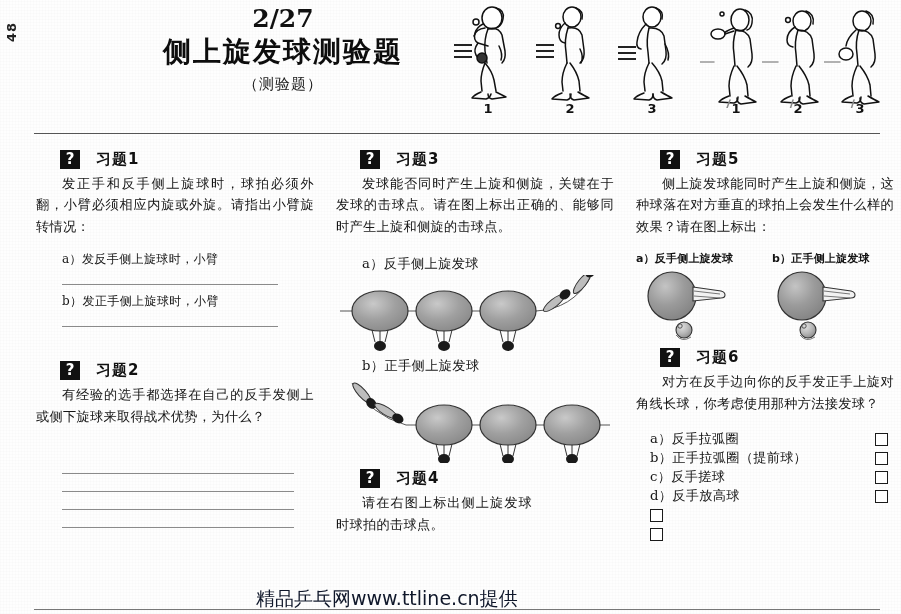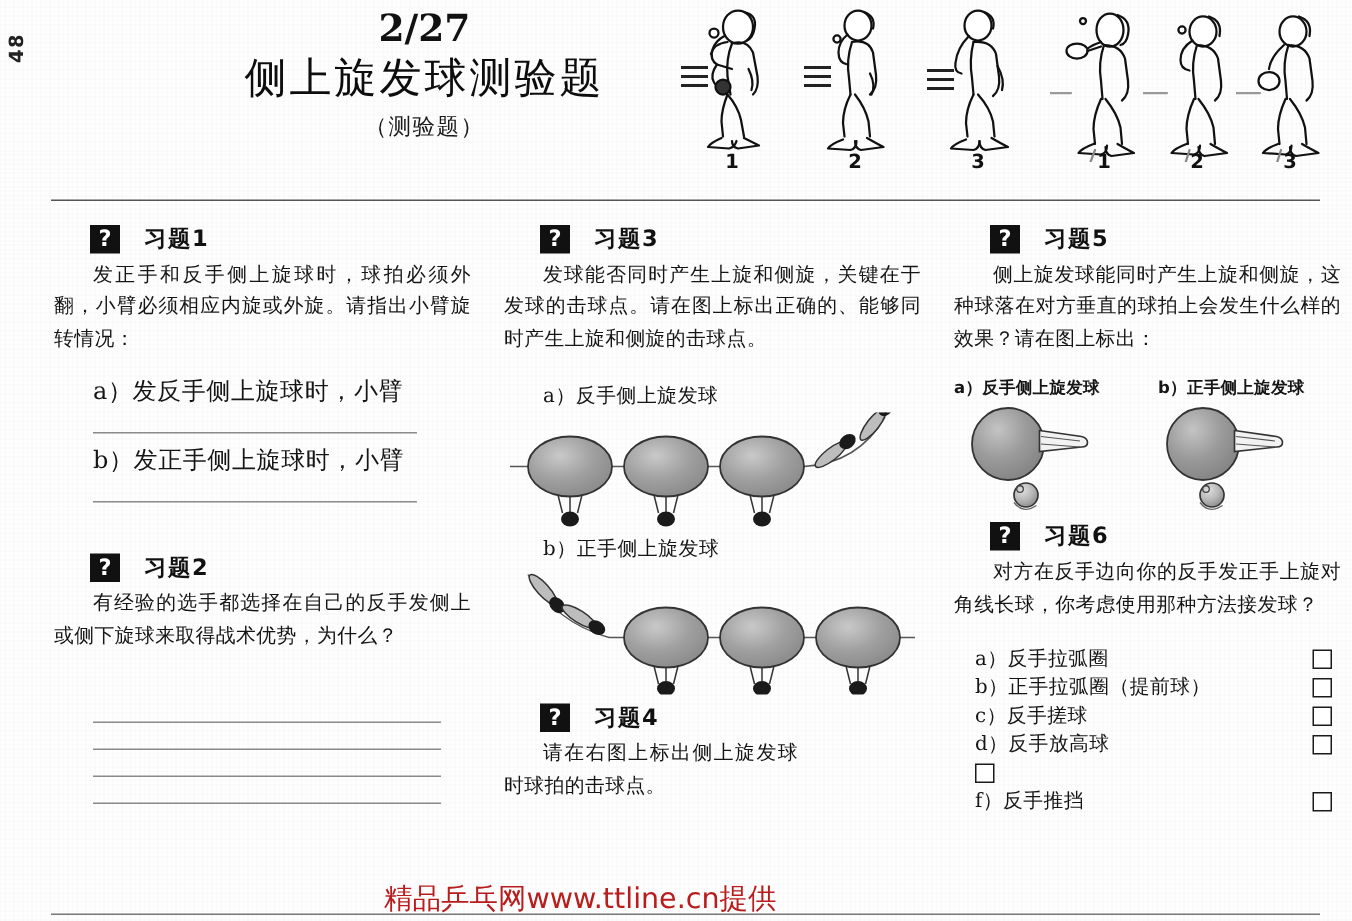--- a/index.html
+++ b/index.html
@@ -63,21 +63,21 @@
     font-family: "DejaVu Serif", serif;
     font-size: 25px;
     font-weight: 700;
     color: #111;
     letter-spacing: 0px;
     line-height: 1.05;
   }
   .title-main {
     font-family: "DejaVu Serif", serif;
     font-size: 28px;
-    font-weight: 400;
+    font-weight: 700;
     color: #0d0d0d;
     letter-spacing: 2px;
     line-height: 1.25;
     margin-top: 2px;
   }
   .title-sub {
     font-family: "DejaVu Serif", serif;
     font-size: 15px;
     color: #1a1a1a;
     letter-spacing: 1px;
@@ -188,21 +188,21 @@
     font-family: "DejaVu Serif", serif;
     font-size: 13.2px;
     line-height: 1.62;
     color: #151515;
     text-indent: 26px;
     text-align: justify;
     letter-spacing: 0.3px;
   }
   .sub-item {
     font-family: "DejaVu Serif", serif;
-    font-size: 16px;
+    font-size: 12px;
     color: #151515;
     letter-spacing: 0.4px;
     margin-left: 26px;
   }
   .blank-line {
     height: 1px;
     background: #8a8a8a;
     margin-left: 26px;
     width: 216px;
   }
@@ -248,21 +248,21 @@
     background: #fff;
   }
 
   
   .watermark {
     position: absolute;
     left: 256px;
     top: 586px;
     font-family: "DejaVu Sans", sans-serif;
     font-size: 19px;
-    color: #b91c1c;
+    color: #0f172a;
     letter-spacing: 0px;
     white-space: nowrap;
     font-weight: 400;
   }
 </style>
 </head>
 <body>
 
 <div class="page">
   <div class="paper-tex"></div>
@@ -644,21 +644,20 @@
         <div class="chk-box"></div>
       </div>
       <div class="chk-row">
         <div class="chk-label">d）反手放高球</div>
         <div class="chk-box"></div>
       </div>
       <div class="chk-row">
         <div class="chk-box"></div>
       </div>
       <div class="chk-row">
-        <div class="chk-label">f）反手推挡</div>
         <div class="chk-box"></div>
       </div>
     </div>
   </div>
 
   <div class="watermark">精品乒乓网www.ttline.cn提供</div>
 
   <div class="rule-bottom"></div>
 </div>
 

